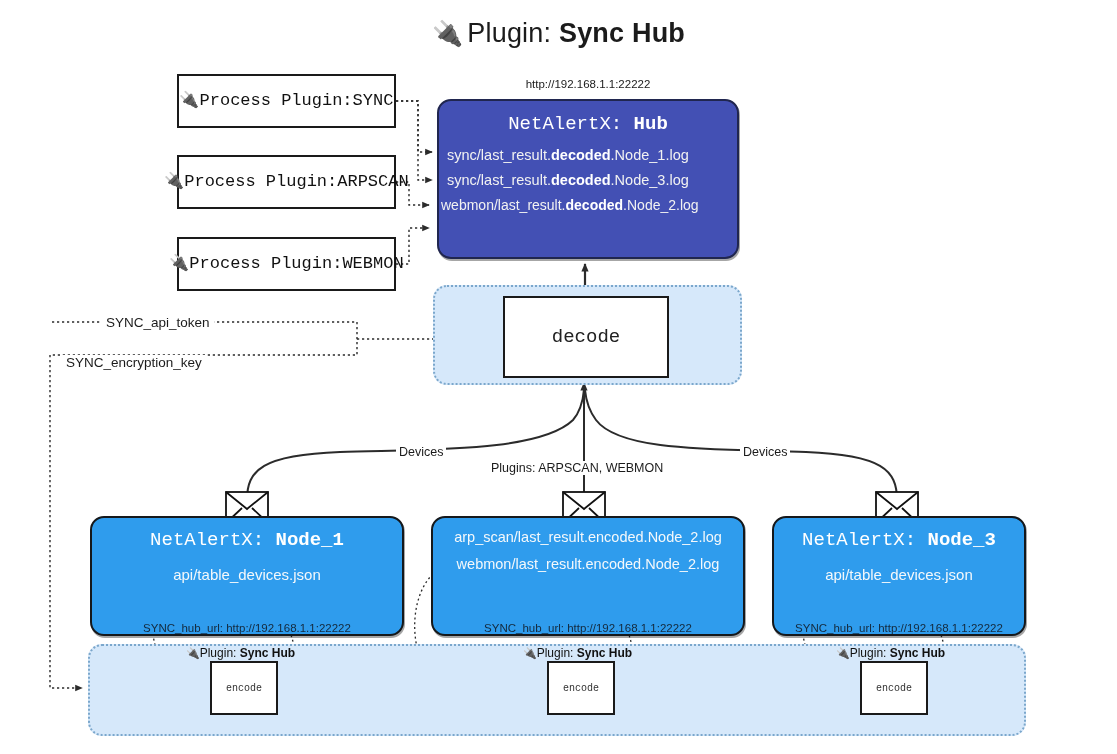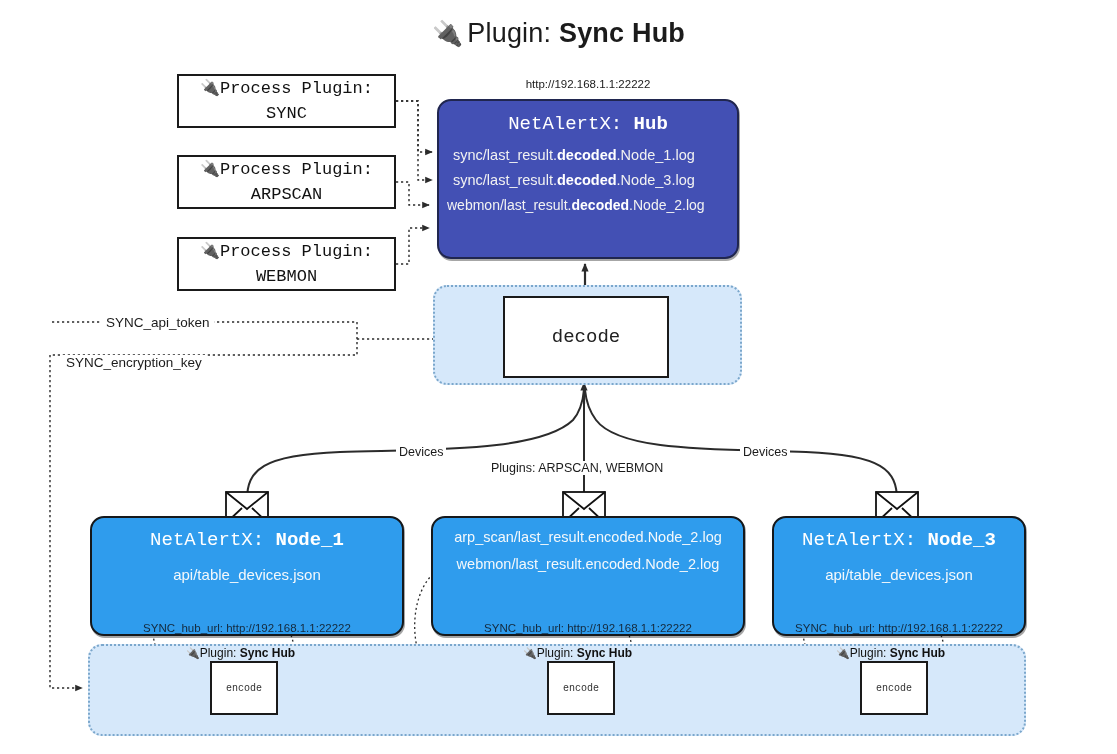--- a/index.html
+++ b/index.html
@@ -17,34 +17,34 @@
   .title .b{font-weight:bold;}
 
   
   .huburl{left:433px;top:78px;width:310px;text-align:center;
           font-size:11.5px;color:#1b1b1b;}
 
   
   .pbox{border:2px solid #1a1a1a;background:#fff;box-sizing:border-box;
         font-family:"Liberation Mono","DejaVu Sans Mono",monospace;
         font-size:17px;color:#111;line-height:1.45;
-        display:flex;flex-direction:column;align-items:center;
+        display:flex;flex-direction:row;align-items:center;
         justify-content:center;}
   .pbox .l1{white-space:nowrap;}
   .pbox .l2{white-space:nowrap;}
   .pbox .plug{font-family:"DejaVu Sans",sans-serif;font-size:16px;}
 
   
   .hub{left:437px;top:99px;width:302px;height:160px;border-radius:14px;
        background:#4350b4;border:2px solid #20264f;box-sizing:border-box;
        box-shadow:1px 2px 0 rgba(0,0,0,.35);}
   .hub .hdr{margin-top:12px;text-align:center;color:#fff;font-size:19px;
             font-family:"Liberation Mono","DejaVu Sans Mono",monospace;}
   .hub .hdr b{font-weight:bold;}
-  .hub .rows{margin-top:8px;padding-left:6px;}
+  .hub .rows{margin-top:8px;}
   .hub .row{color:#f2f2f2;font-size:14.5px;line-height:25px;
             white-space:nowrap;padding-left:8px;}
   .hub .row.wide{font-size:14px;padding-left:2px;}
   .hub .row b{color:#ffffff;font-weight:bold;}
 
   
   .grp{background:#d6e8fa;border:2px dotted #7ba7cc;box-sizing:border-box;}
   .decodegrp{left:433px;top:285px;width:309px;height:100px;border-radius:14px;}
   .decodebox{left:503px;top:296px;width:166px;height:82px;background:#fff;
              border:2px solid #1a1a1a;box-sizing:border-box;

